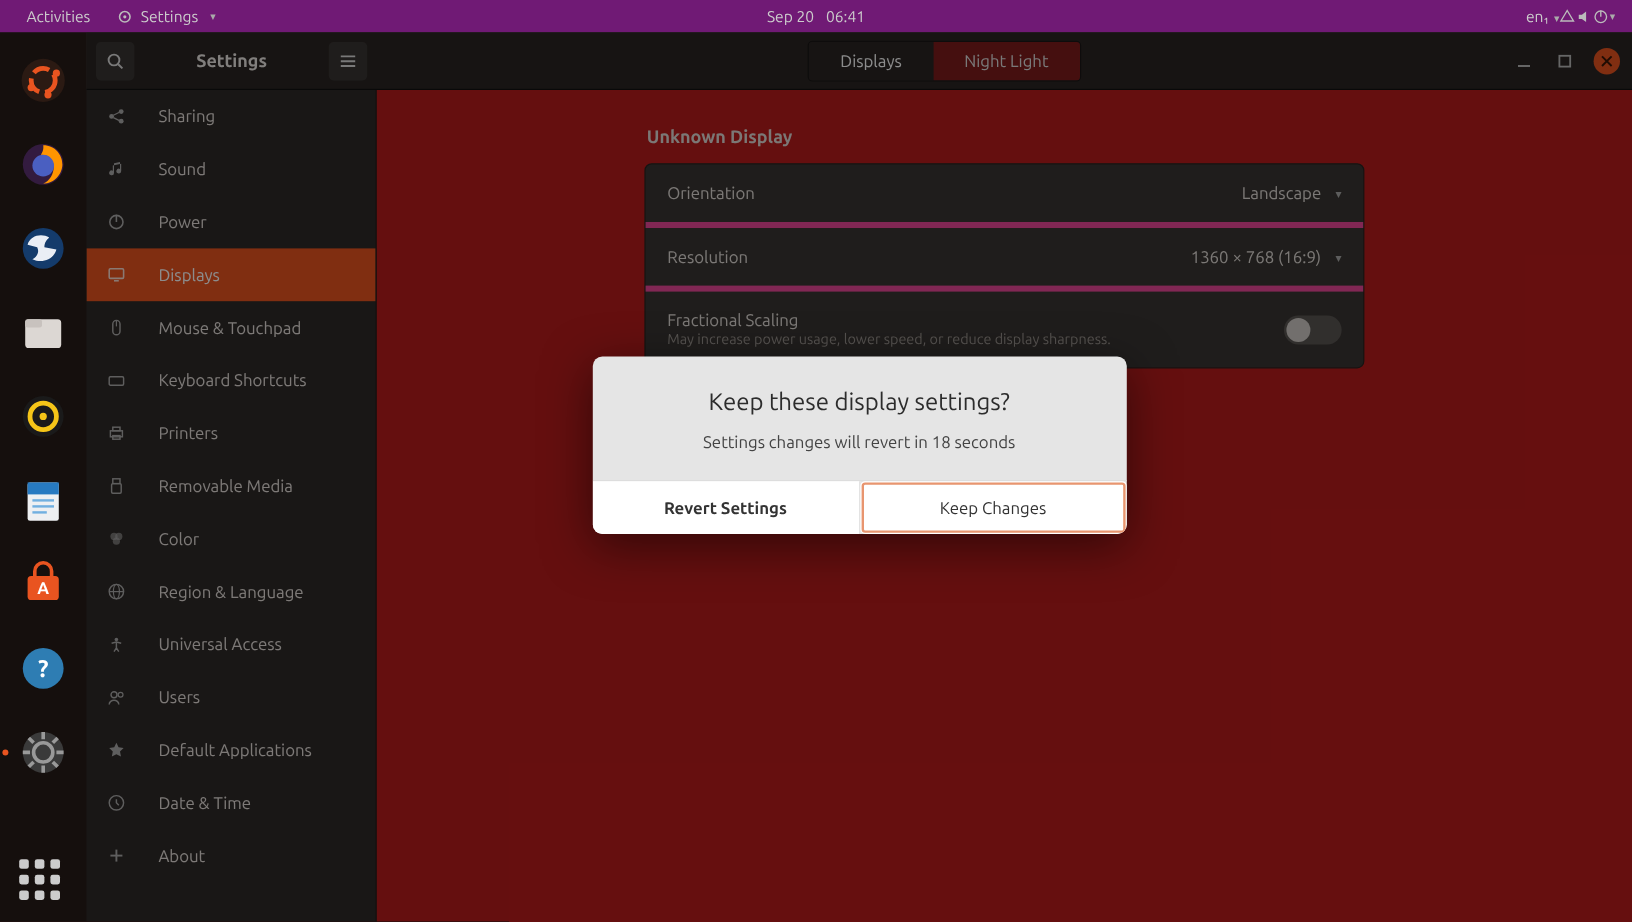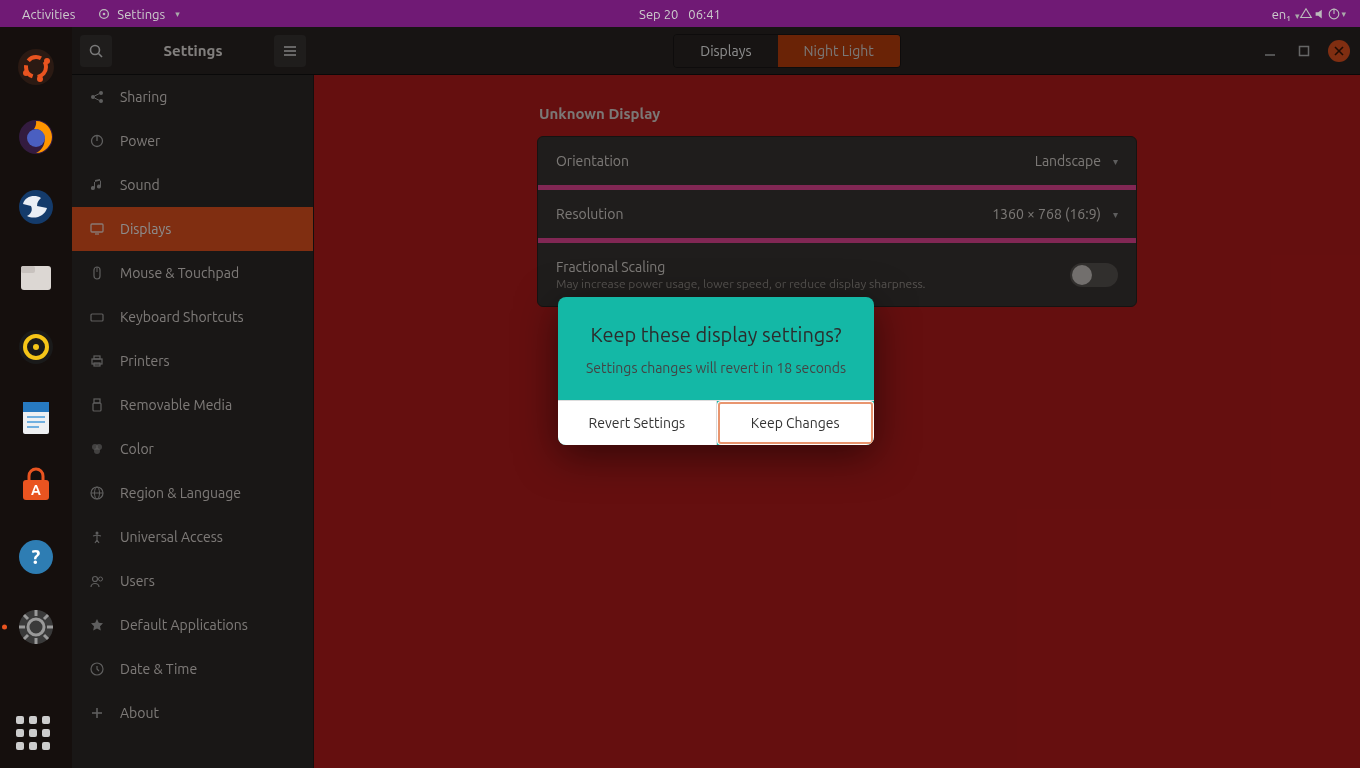--- a/index.html
+++ b/index.html
@@ -24,54 +24,54 @@
   .dock-apps span { background: #ccc; border-radius: 2px; }
   
   
   .window { position: absolute; left: 72px; top: 27px; right: 0; bottom: 0; display: flex; flex-direction: column; }
   .titlebar { height: 48px; background: #2b2624; display: flex; align-items: center; border-bottom: 1px solid #111; }
   .tb-left { width: 242px; display: flex; align-items: center; padding: 0 8px; gap: 8px; }
   .tb-btn { width: 32px; height: 32px; background: #3a3634; border-radius: 4px; display: flex; align-items: center; justify-content: center; color: #e6e1de; }
   .tb-title { color: #ece7e4; font-size: 15px; font-weight: 600; flex: 1; text-align: center; }
   .tb-center { flex: 1; display: flex; justify-content: center; }
   .seg { display: flex; border: 1px solid #1a1716; border-radius: 4px; overflow: hidden; }
-  .seg button { background: #c2410c; color: #ddd; border: none; padding: 8px 26px; font-size: 14px; }
+  .seg button { background: #7f1d1d; color: #ddd; border: none; padding: 8px 26px; font-size: 14px; }
   .seg button.active { background: #2a2624; color: #fff; }
   .tb-right { display: flex; align-items: center; gap: 14px; padding-right: 10px; }
   .win-ctrl { width: 20px; height: 20px; display: flex; align-items: center; justify-content: center; color: #bbb; }
   .win-close { width: 22px; height: 22px; border-radius: 50%; background: #e95420; color: #3a1606; display: flex; align-items: center; justify-content: center; font-size: 12px; }
   
   .body { flex: 1; display: flex; overflow: hidden; }
   .sidebar { width: 242px; background: #2e2a28; overflow-y: auto; border-right: 1px solid #211d1b; }
-  .side-item { display: flex; align-items: center; gap: 14px; padding: 13px 16px; color: #e3ddd9; font-size: 14px; text-align: right; }
+  .side-item { display: flex; align-items: center; gap: 26px; padding: 13px 16px; color: #e3ddd9; font-size: 14px; text-align: right; }
   .side-item.active { background: #e95420; color: #fff; }
   .side-icon { width: 18px; height: 18px; display: flex; align-items: center; justify-content: center; opacity: .8; flex-shrink: 0; }
   
   .content { flex: 1; background: #b91c1c; padding: 30px 0; display: flex; flex-direction: column; align-items: center; color: #e0dbd7; }
   .content-inner { width: 600px; }
   .section-title { font-size: 15px; font-weight: 600; margin-bottom: 14px; padding-left: 2px; }
   .panel-list { background: #3a3633; border: 1px solid #272421; border-radius: 6px; }
   .row { display: flex; align-items: center; padding: 16px 18px; border-bottom: 5px solid #ec4899; }
   .row:last-child { border-bottom: none; gap: 21px; }
   .row-label { font-size: 14px; }
   .row-sub { font-size: 12px; color: #9c9692; margin-top: 2px; }
   .row-value { margin-left: auto; font-size: 14px; display: flex; align-items: center; gap: 12px; }
   .dd-chev { color: #aaa; font-size: 10px; }
   .switch { width: 48px; height: 24px; background: #5a5653; border-radius: 12px; position: relative; margin-left: auto; }
   .switch::after { content: ""; position: absolute; left: 2px; top: 2px; width: 20px; height: 20px; background: #cfcac6; border-radius: 50%; }
   
   
   .overlay { position: absolute; left: 72px; top: 27px; right: 0; bottom: 0; background: rgba(0,0,0,.45); display: flex; align-items: flex-start; justify-content: center; padding-top: 270px; }
-  .dialog { width: 316px; background: #14b8a6; border-radius: 8px; overflow: hidden; color: #2c2c2c; box-shadow: 0 10px 40px rgba(0,0,0,.5); }
+  .dialog { width: 445px; background: #e5e5e5; border-radius: 8px; overflow: hidden; color: #2c2c2c; box-shadow: 0 10px 40px rgba(0,0,0,.5); }
   .dialog-body { padding: 26px 22px 24px; text-align: center; }
   .dialog-title { font-size: 20px; font-weight: 400; margin-bottom: 14px; color: #2c2c2c; }
   .dialog-msg { font-size: 14px; color: #444; }
   .dialog-actions { display: flex; border-top: 1px solid #ddd; }
   .dialog-actions button { flex: 1; padding: 14px 0; background: #fff; border: none; font-size: 14px; color: #333; }
-  .dialog-actions button:first-child { border-right: 1px solid #ddd; }
+  .dialog-actions button:first-child { border-right: 1px solid #ddd; font-weight: bold; }
   .dialog-actions button.primary { outline: 2px solid #e8956f; outline-offset: -3px; border-radius: 4px; }
   
   svg { display: block; }
 </style>
 </head>
 <body>
 
 <div class="top-panel">
   <div class="left">
     <div class="activities">Activities</div>
@@ -254,33 +254,33 @@
               <circle cx="12" cy="12" r="2" fill="#ccc"></circle>
               <line x1="5.5" y1="7" x2="10.5" y2="4.5" stroke="#ccc"></line>
               <line x1="5.5" y1="9" x2="10.5" y2="11.5" stroke="#ccc"></line>
             </svg>
           </span>
           <span>Sharing</span>
         </div>
       <div class="side-item">
           <span class="side-icon">
             <svg width="16" height="16" viewBox="0 0 16 16">
+              <path d="M6 3v8a2 2 0 11-1-1.7V5l7-1.5v6a2 2 0 11-1-1.7V2z" fill="#ccc"></path>
+            </svg>
+          </span>
+          <span>Sound</span>
+        </div>
+      <div class="side-item">
+          <span class="side-icon">
+            <svg width="16" height="16" viewBox="0 0 16 16">
               <circle cx="8" cy="8" r="5.5" fill="none" stroke="#ccc" stroke-width="1.3"></circle>
               <line x1="8" y1="2" x2="8" y2="8" stroke="#ccc" stroke-width="1.3"></line>
             </svg>
           </span>
           <span>Power</span>
-        </div>
-      <div class="side-item">
-          <span class="side-icon">
-            <svg width="16" height="16" viewBox="0 0 16 16">
-              <path d="M6 3v8a2 2 0 11-1-1.7V5l7-1.5v6a2 2 0 11-1-1.7V2z" fill="#ccc"></path>
-            </svg>
-          </span>
-          <span>Sound</span>
         </div>
       <div class="side-item active">
           <span class="side-icon">
             <svg width="16" height="16" viewBox="0 0 16 16">
               <rect x="2" y="3" width="12" height="8" rx="1" fill="none" stroke="#fff" stroke-width="1.3"></rect>
               <line x1="6" y1="13" x2="10" y2="13" stroke="#fff" stroke-width="1.3"></line>
             </svg>
           </span>
           <span>Displays</span>
         </div>

